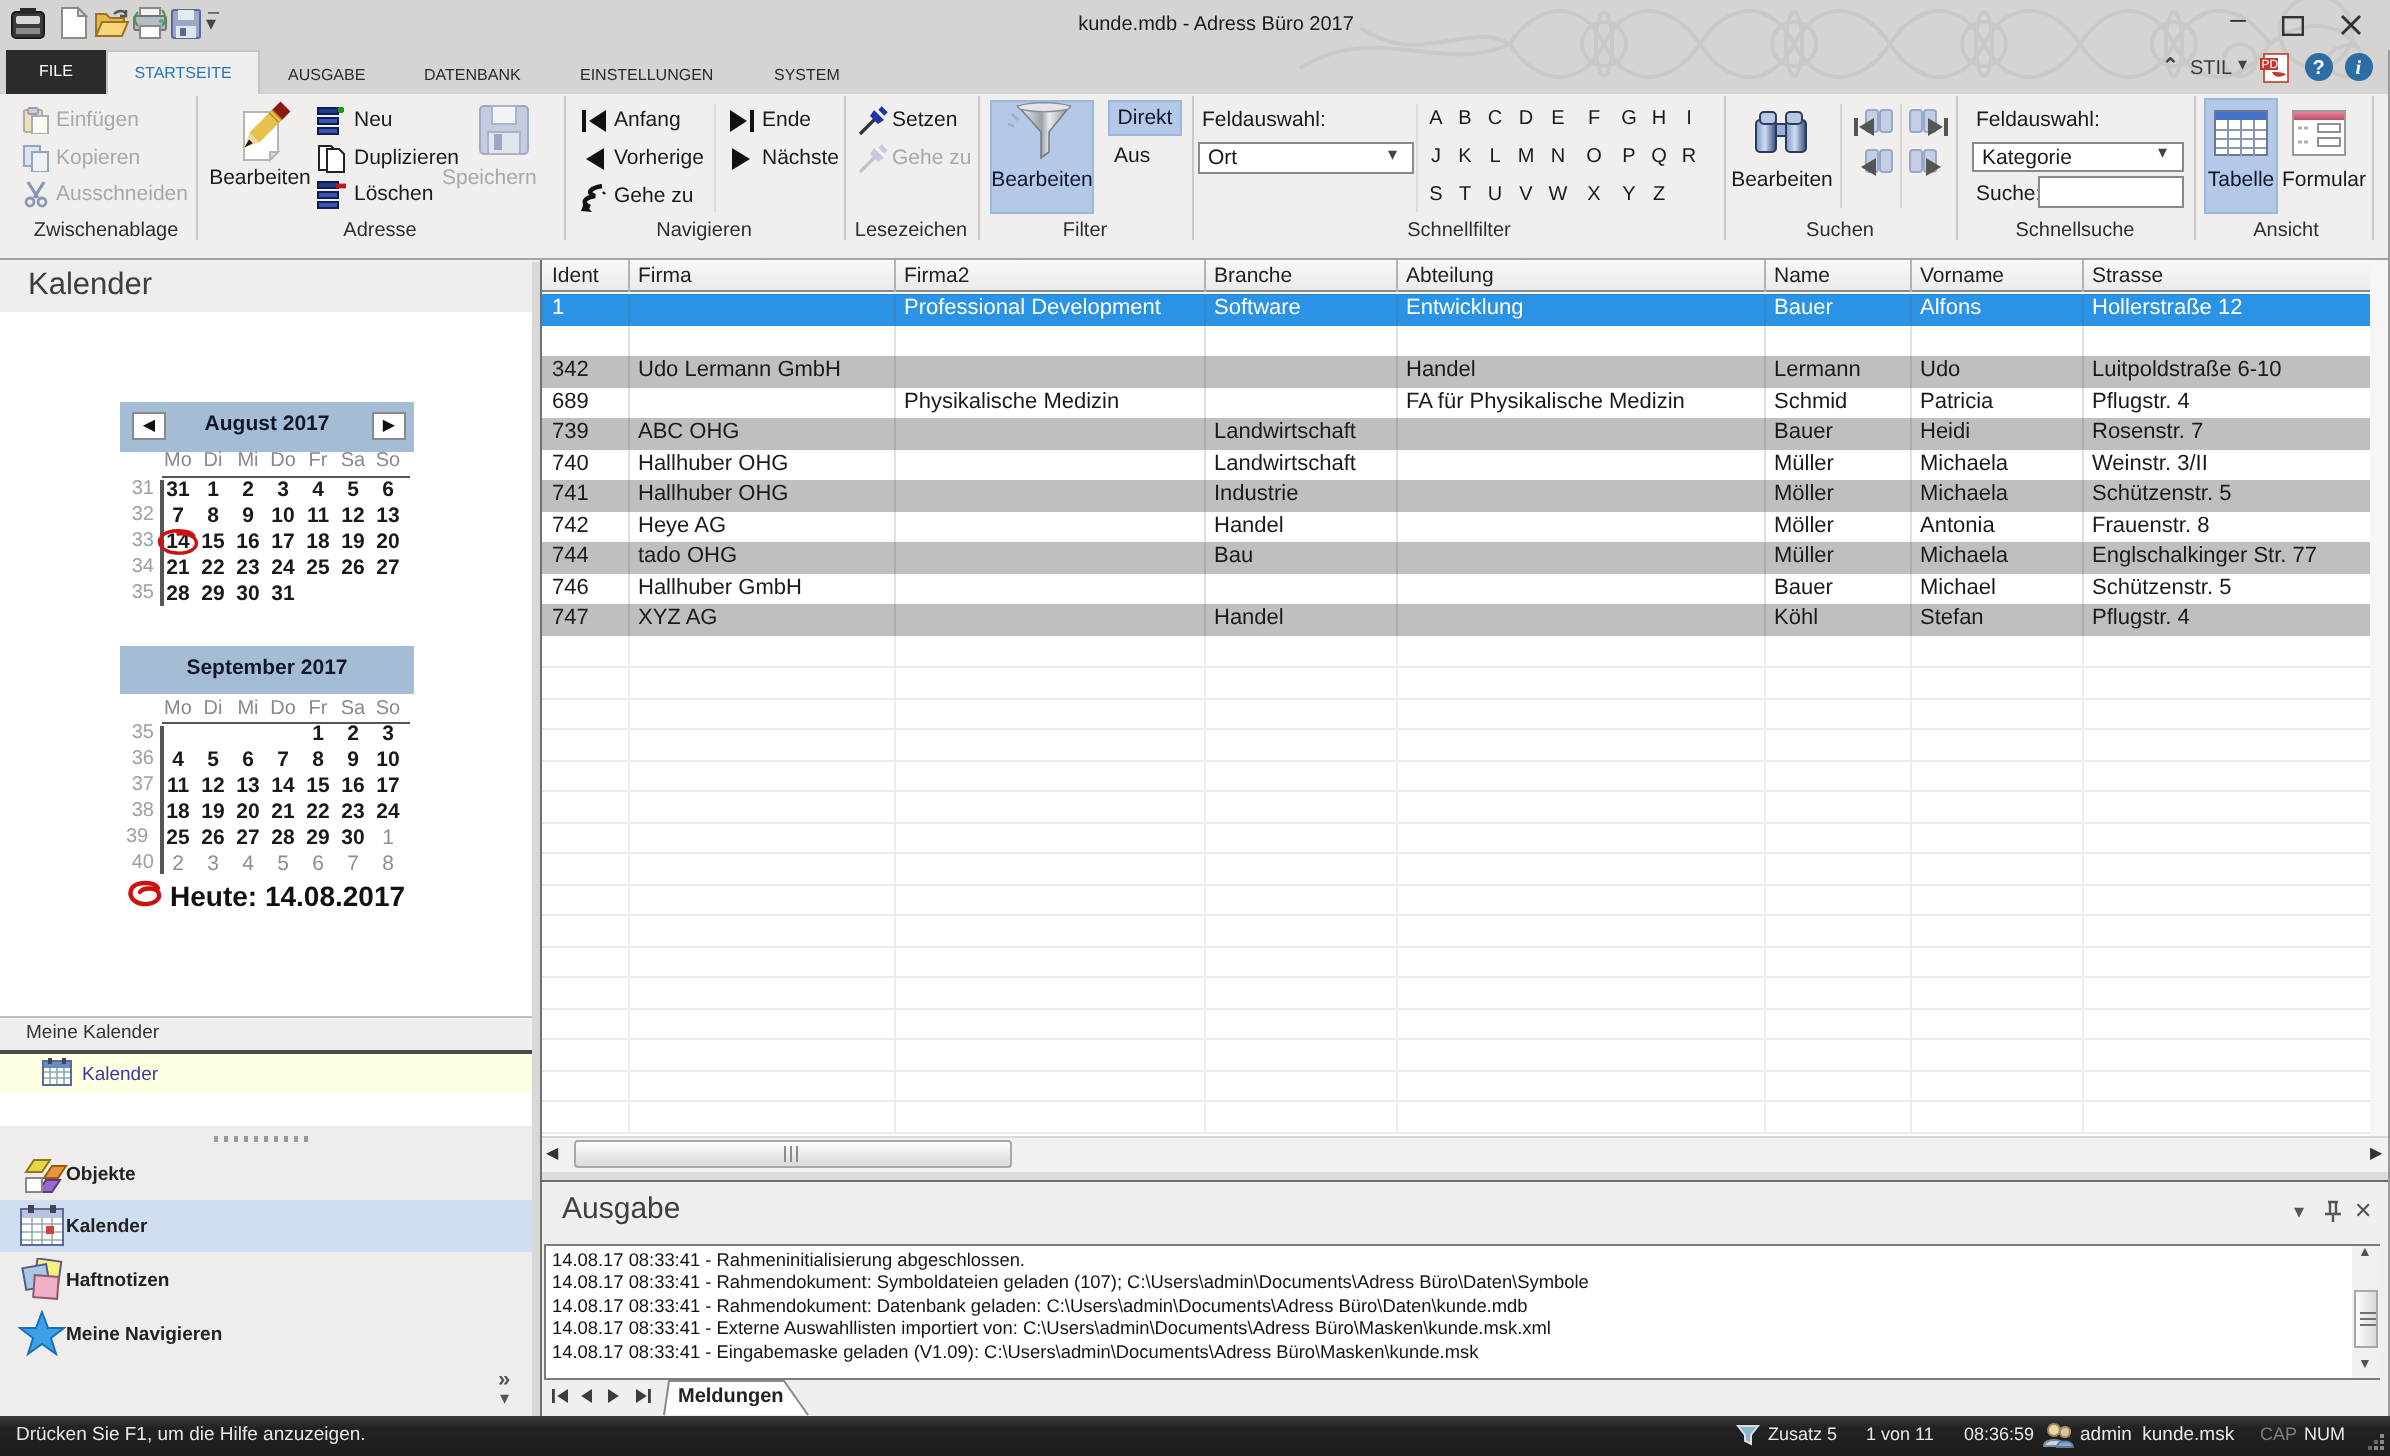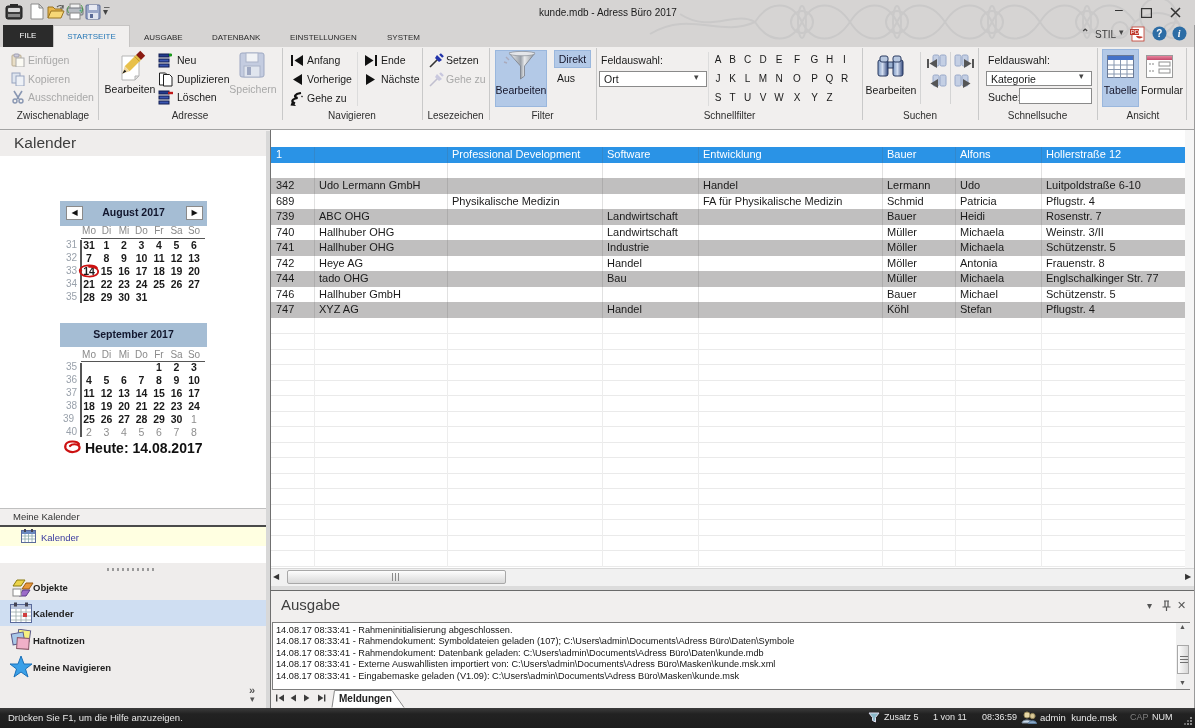--- a/index.html
+++ b/index.html
@@ -175,21 +175,21 @@
 <rect x="1" y="11" width="10" height="3" fill="#3a55b0" stroke="#101d50"></rect>
 <path d="M10 3 h5" stroke="#c01818" stroke-width="2.4"></path>
 </svg>
 <div class="rtxt" style="left:177px;top:91px">Löschen</div>
 <svg class="a" style="left:238px;top:51px" width="28" height="28" viewBox="0 0 28 28" opacity="0.8">
 <rect x="2" y="2" width="24" height="24" rx="2" fill="#b9c4dd" stroke="#8a97b8"></rect>
 <rect x="8" y="2" width="12" height="9" fill="#f2f4f8" stroke="#9aa5c0"></rect>
 <rect x="6" y="15" width="16" height="11" fill="#dde3ef" stroke="#9aa5c0"></rect>
 <rect x="9" y="16" width="4" height="8" fill="#8a97b8"></rect>
 </svg>
-<div class="rtxt rgray" style="left:221px;top:83px;width:64px;text-align:center">Speichern</div>
+<div class="rtxt rgray" style="left:221px;top:83px;width:64px;text-align:left">Speichern</div>
 <div class="glab" style="left:98px;width:184px">Adresse</div>
 
 <svg class="a" style="left:291px;top:55px" width="12" height="11" viewBox="0 0 12 11">
     <rect x="0" y="0" width="2" height="11" fill="#111"></rect>
     <path d="M12 0 V11 L3.5 5.5z" fill="#111"></path>
   </svg>
 <div class="rtxt" style="left:307px;top:54px">Anfang</div>
 <svg class="a" style="left:291px;top:74px" width="12" height="11" viewBox="0 0 12 11">
     <path d="M11 0 V11 L2 5.5z" fill="#111"></path>
   </svg>
@@ -518,20 +518,37 @@
 <span class="t" style="left:184px;top:413.3px;width:20px;text-align:center;font-size:10.5px;font-weight:400;color:#8e8e8e">1</span>
 <span class="t" style="left:79px;top:426.2px;width:20px;text-align:center;font-size:10.5px;font-weight:400;color:#8e8e8e">2</span>
 <span class="t" style="left:96.5px;top:426.2px;width:20px;text-align:center;font-size:10.5px;font-weight:400;color:#8e8e8e">3</span>
 <span class="t" style="left:114px;top:426.2px;width:20px;text-align:center;font-size:10.5px;font-weight:400;color:#8e8e8e">4</span>
 <span class="t" style="left:131.5px;top:426.2px;width:20px;text-align:center;font-size:10.5px;font-weight:400;color:#8e8e8e">5</span>
 <span class="t" style="left:149px;top:426.2px;width:20px;text-align:center;font-size:10.5px;font-weight:400;color:#8e8e8e">6</span>
 <span class="t" style="left:166.5px;top:426.2px;width:20px;text-align:center;font-size:10.5px;font-weight:400;color:#8e8e8e">7</span>
 <span class="t" style="left:184px;top:426.2px;width:20px;text-align:center;font-size:10.5px;font-weight:400;color:#8e8e8e">8</span>
 
 <div class="a" style="left:271px;top:130px;width:924px;height:438px;background:#fff">
+<div id="thead" class="a" style="left:0;top:0;width:914px;height:16px;background:linear-gradient(#f8f8f8,#ebebeb);border-bottom:1px solid #8a8a8a">
+      <span class="t" style="left:5px;top:2px;font-size:10.5px;color:#1f1f1f">Ident</span>
+      <span class="t" style="left:48px;top:2px;font-size:10.5px;color:#1f1f1f">Firma</span>
+      <span class="t" style="left:181px;top:2px;font-size:10.5px;color:#1f1f1f">Firma2</span>
+      <span class="t" style="left:336px;top:2px;font-size:10.5px;color:#1f1f1f">Branche</span>
+      <span class="t" style="left:432px;top:2px;font-size:10.5px;color:#1f1f1f">Abteilung</span>
+      <span class="t" style="left:616px;top:2px;font-size:10.5px;color:#1f1f1f">Name</span>
+      <span class="t" style="left:689px;top:2px;font-size:10.5px;color:#1f1f1f">Vorname</span>
+      <span class="t" style="left:775px;top:2px;font-size:10.5px;color:#1f1f1f">Strasse</span>
+      <div class="a" style="left:43px;top:0;width:1px;height:16px;background:#b2b2b2"></div>
+      <div class="a" style="left:176px;top:0;width:1px;height:16px;background:#b2b2b2"></div>
+      <div class="a" style="left:331px;top:0;width:1px;height:16px;background:#b2b2b2"></div>
+      <div class="a" style="left:427px;top:0;width:1px;height:16px;background:#b2b2b2"></div>
+      <div class="a" style="left:611px;top:0;width:1px;height:16px;background:#b2b2b2"></div>
+      <div class="a" style="left:684px;top:0;width:1px;height:16px;background:#b2b2b2"></div>
+      <div class="a" style="left:770px;top:0;width:1px;height:16px;background:#b2b2b2"></div>
+    </div>
 <div id="trows" class="a" style="left:0;top:17px;width:914px;height:421px">
       <div class="a" style="left:0;top:0px;width:914px;height:15.5px;background:#2a93e6;color:#ffffff;font-size:11px">
         <span class="a" style="left:5px;top:0;width:36px;height:15.5px;line-height:15.5px;overflow:hidden;white-space:nowrap">1</span>
         <span class="a" style="left:181px;top:0;width:148px;height:15.5px;line-height:15.5px;overflow:hidden;white-space:nowrap">Professional Development</span>
         <span class="a" style="left:336px;top:0;width:89px;height:15.5px;line-height:15.5px;overflow:hidden;white-space:nowrap">Software</span>
         <span class="a" style="left:432px;top:0;width:177px;height:15.5px;line-height:15.5px;overflow:hidden;white-space:nowrap">Entwicklung</span>
         <span class="a" style="left:616px;top:0;width:66px;height:15.5px;line-height:15.5px;overflow:hidden;white-space:nowrap">Bauer</span>
         <span class="a" style="left:689px;top:0;width:79px;height:15.5px;line-height:15.5px;overflow:hidden;white-space:nowrap">Alfons</span>
         <span class="a" style="left:775px;top:0;width:137px;height:15.5px;line-height:15.5px;overflow:hidden;white-space:nowrap">Hollerstraße 12</span>
       </div>

